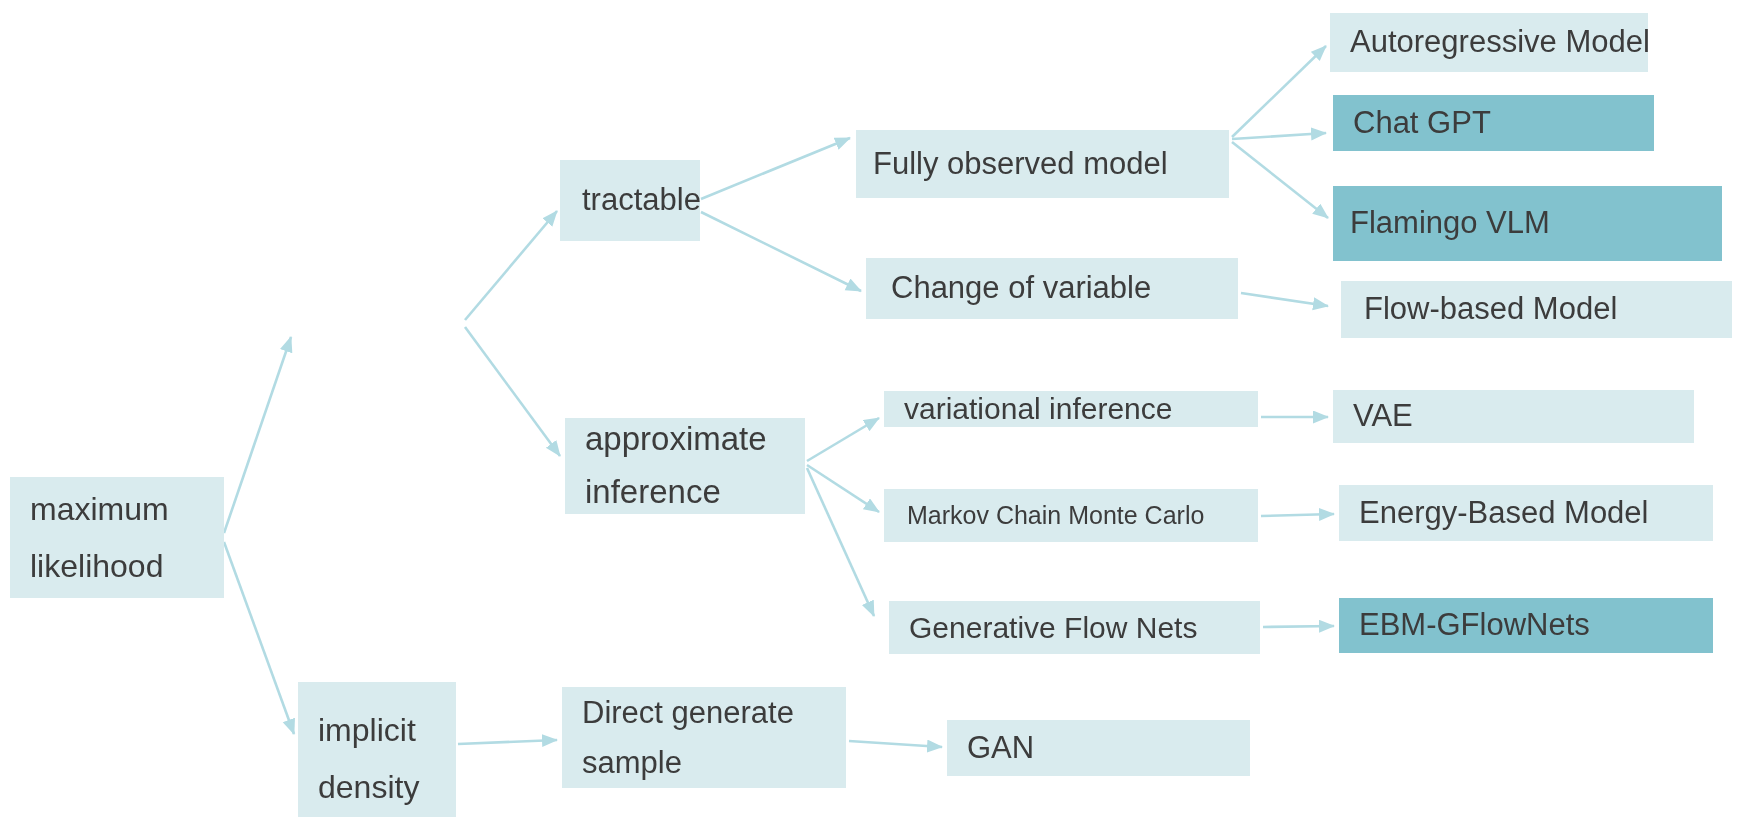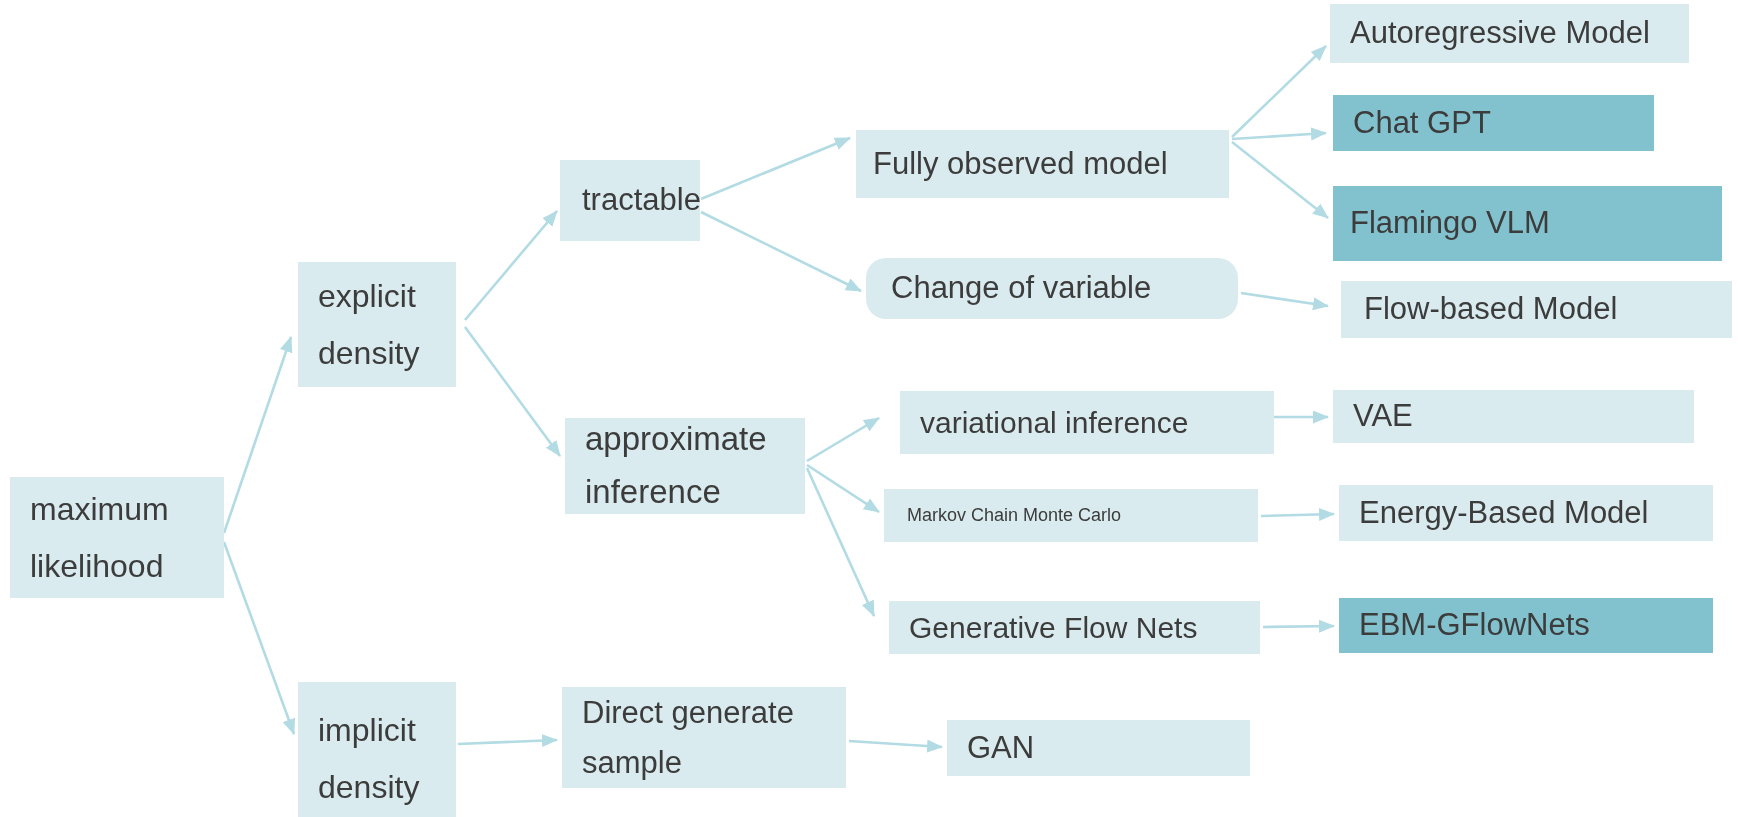--- a/index.html
+++ b/index.html
@@ -27,21 +27,21 @@
     padding-left:20px;
     padding-right:8px;
     background:var(--box-light);
     color:var(--text);
     font-size:31px;
     line-height:1.25;
     white-space:nowrap;
   }
   .node.dark{background:var(--box-dark);}
   .node.wrap{white-space:normal;line-height:1.78;font-size:32px;}
-  .node.small{font-size:18px;}
+  .node.small{font-size:25px;}
 </style>
 </head>
 <body>
 
 <div class="canvas">
 
   <svg class="edges" width="1738" height="817" viewBox="0 0 1738 817">
     <defs>
       <marker id="ah" markerUnits="userSpaceOnUse" markerWidth="18" markerHeight="14" refX="15" refY="6.5" orient="auto">
         <path d="M0,0 L16,6.5 L0,13 Z" fill="#b2dbe3"></path>
@@ -62,41 +62,40 @@
     <line x1="807" y1="468" x2="874" y2="616" marker-end="url(#ah)"></line>
     <line x1="1261" y1="417" x2="1328" y2="417" marker-end="url(#ah)"></line>
     <line x1="1261" y1="516" x2="1334" y2="514" marker-end="url(#ah)"></line>
     <line x1="1263" y1="627" x2="1334" y2="626" marker-end="url(#ah)"></line>
     <line x1="458" y1="744" x2="557" y2="740" marker-end="url(#ah)"></line>
     <line x1="849" y1="741" x2="942" y2="747" marker-end="url(#ah)"></line>
   </svg>
 
   <div class="node wrap" style="left:10px;top:477px;width:214px;height:121px;">maximum likelihood</div>
 
-  <div class="node wrap" style="left:298px;top:262px;width:158px;height:125px;">explicit density</div>
 
   <div class="node wrap" style="left:298px;top:682px;width:158px;height:154px;">implicit density</div>
 
   <div class="node" style="left:560px;top:160px;width:140px;height:81px;padding-left:22px;">tractable</div>
 
   <div class="node wrap" style="left:565px;top:418px;width:240px;height:96px;font-size:33px;line-height:1.6;">approximate inference</div>
 
   <div class="node wrap" style="left:562px;top:687px;width:284px;height:101px;font-size:31px;line-height:1.6;">Direct generate sample</div>
 
   <div class="node" style="left:856px;top:104px;width:373px;height:68px;padding-left:17px;margin-top:26px;">Fully observed model</div>
 
-  <div class="node" style="left:866px;top:258px;width:372px;height:61px;padding-left:25px;border-radius:20px;">Change of variable</div>
+  <div class="node" style="left:866px;top:258px;width:372px;height:61px;padding-left:25px;">Change of variable</div>
 
-  <div class="node" style="left:884px;top:391px;width:374px;height:63px;font-size:30px;margin-left:16px;">variational inference</div>
+  <div class="node" style="left:884px;top:391px;width:374px;height:36px;font-size:30px;">variational inference</div>
 
   <div class="node small" style="left:884px;top:489px;width:374px;height:53px;padding-left:23px;">Markov Chain Monte Carlo</div>
 
   <div class="node" style="left:889px;top:601px;width:371px;height:53px;font-size:30px;">Generative Flow Nets</div>
 
-  <div class="node" style="left:1330px;top:4px;width:359px;height:59px;">Autoregressive Model</div>
+  <div class="node" style="left:1330px;top:13px;width:318px;height:59px;">Autoregressive Model</div>
 
   <div class="node dark" style="left:1333px;top:95px;width:321px;height:56px;">Chat GPT</div>
 
   <div class="node dark" style="left:1333px;top:186px;width:389px;height:75px;padding-left:17px;">Flamingo VLM</div>
 
   <div class="node" style="left:1333px;top:281px;width:391px;height:57px;padding-left:23px;margin-left:8px;">Flow-based Model</div>
 
   <div class="node" style="left:1333px;top:390px;width:361px;height:53px;">VAE</div>
 
   <div class="node" style="left:1339px;top:485px;width:374px;height:56px;">Energy-Based Model</div>

